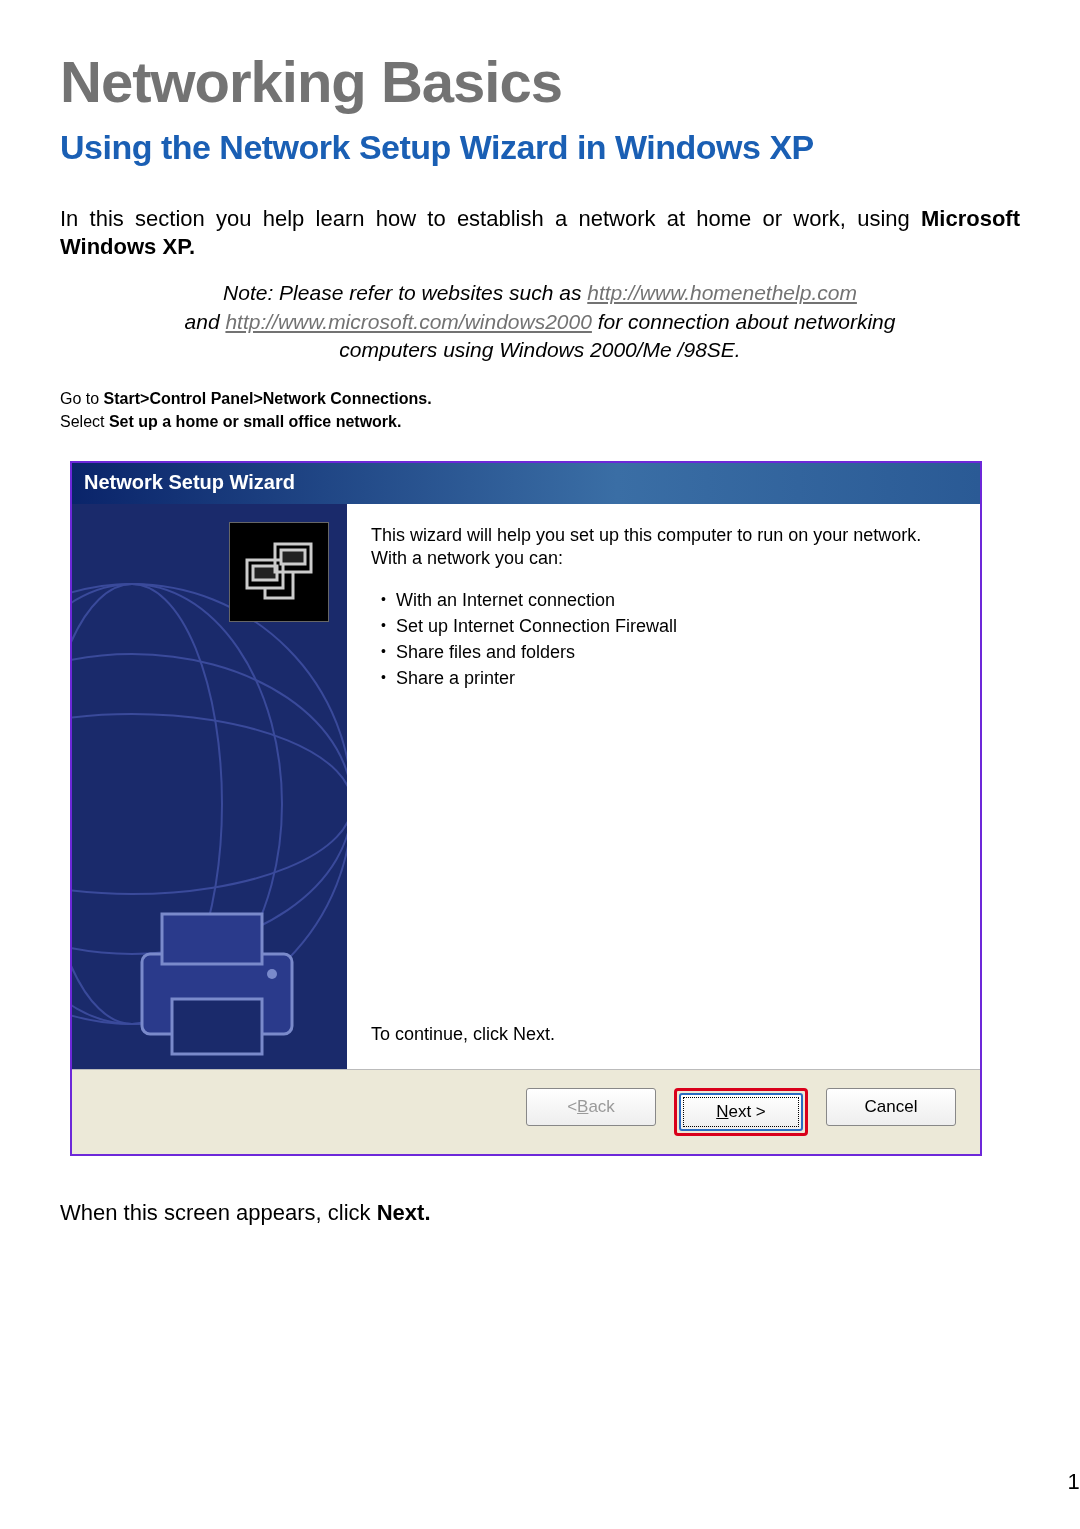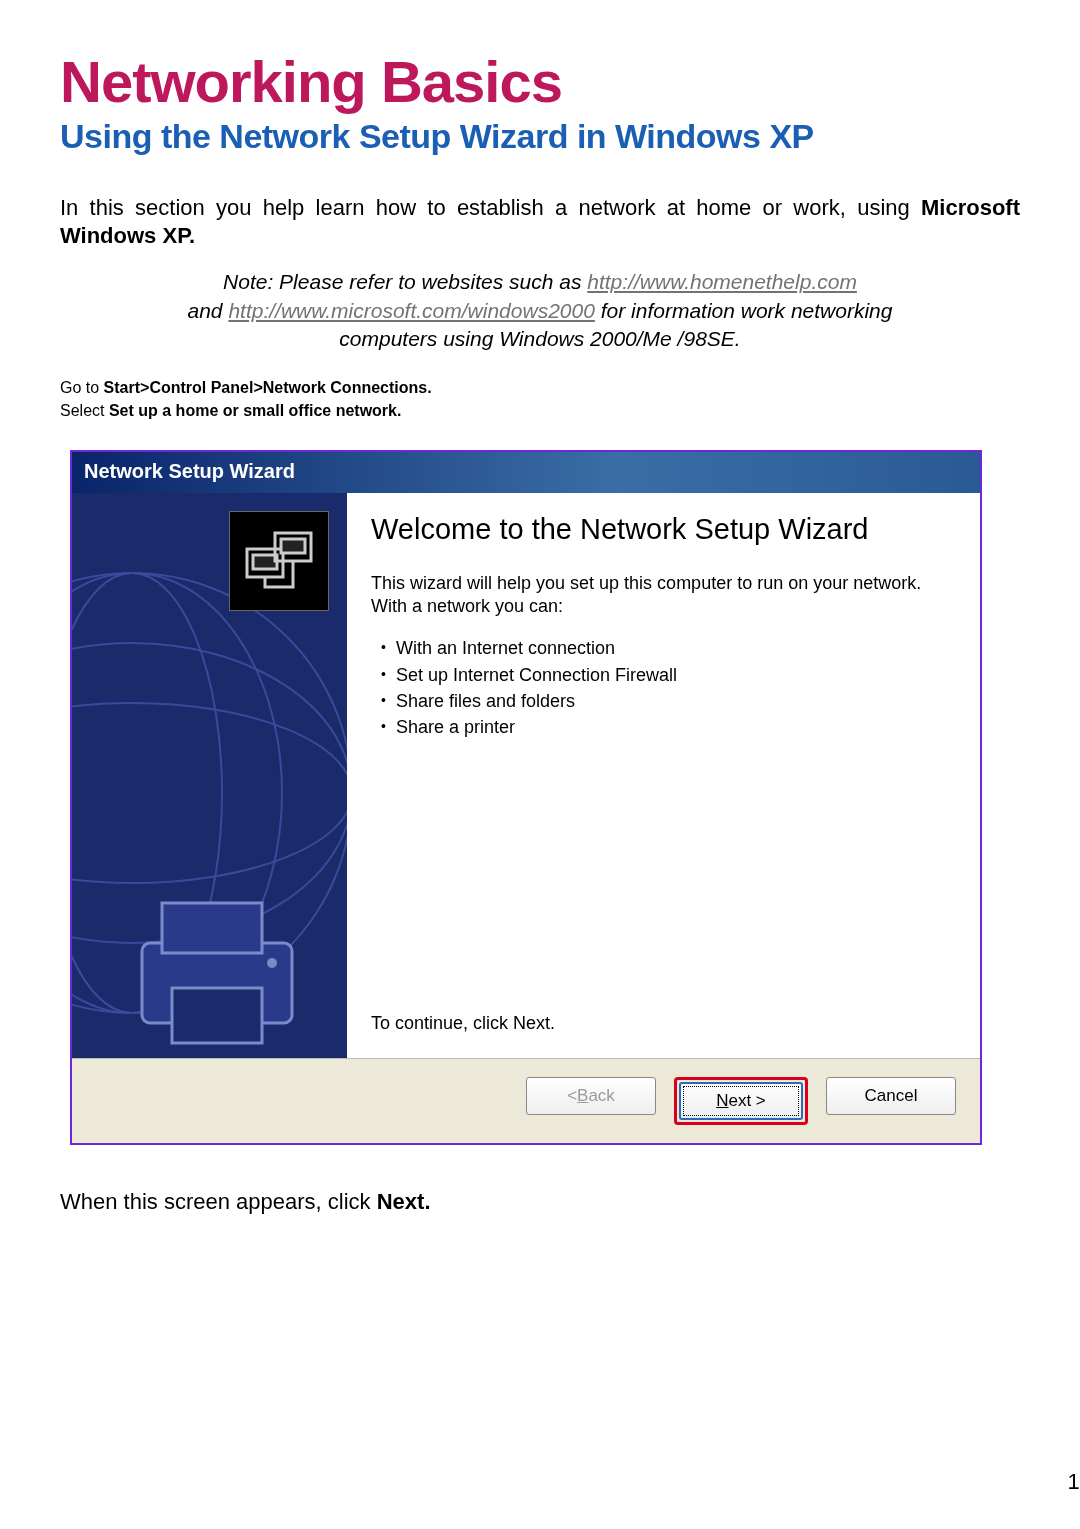--- a/index.html
+++ b/index.html
@@ -8,22 +8,22 @@
     height: 1529px;
     background: #ffffff;
     font-family: Arial, Helvetica, sans-serif;
     color: #000;
     padding: 48px 60px 0 60px;
     position: relative;
   }
   .title {
     font-size: 58px;
     font-weight: bold;
-    color: #be185d;
-    margin-bottom: 2px;
+    color: #737373;
+    margin-bottom: 13px;
     letter-spacing: -1px;
   }
   .subtitle {
     font-size: 34px;
     font-weight: bold;
     color: #1a5fb4;
     margin-bottom: 38px;
     letter-spacing: -0.5px;
   }
   .intro {
@@ -174,21 +174,21 @@
 
 <h1 class="title">Networking Basics</h1>
 <h2 class="subtitle">Using the Network Setup Wizard in Windows XP</h2>
 
 <p class="intro">
   <span>In this section you help learn how to establish a network at home or work, using </span><span class="bold">Microsoft Windows XP.</span>
 </p>
 
 <p class="note">
   <span>Note:  Please refer to websites such as </span><a class="link">http://www.homenethelp.com</a><br>
-  <span>and </span><a class="link">http://www.microsoft.com/windows2000</a><span>  for information work networking</span><br>
+  <span>and </span><a class="link">http://www.microsoft.com/windows2000</a><span>  for connection about networking</span><br>
   <span>computers using Windows 2000/Me /98SE.</span>
 </p>
 
 <p class="instructions">
   <span>Go to </span><span class="bold">Start&gt;Control Panel&gt;Network Connections.</span><br>
   <span>Select </span><span class="bold">Set up a home or small office network.</span>
 </p>
 
 <div class="wizard-frame">
   <div class="wizard-titlebar">Network Setup Wizard</div>
@@ -216,21 +216,20 @@
             <rect x="8" y="28" width="36" height="28"></rect>
             <rect x="14" y="34" width="24" height="14" fill="#222"></rect>
             <rect x="36" y="12" width="36" height="28"></rect>
             <rect x="42" y="18" width="24" height="14" fill="#222"></rect>
             <path d="M26 56 L26 66 L54 66 L54 40"></path>
           </g>
         </svg>
       </div>
     </div>
     <div class="wizard-main">
-      <div class="wizard-heading">Welcome to the Network Setup Wizard</div>
       <div class="wizard-text">This wizard will help you set up this computer to run on your network. With a network you can:</div>
       <div class="wizard-list">
         <div class="bullet-row">With an Internet connection</div>
         <div class="bullet-row">Set up Internet Connection Firewall</div>
         <div class="bullet-row">Share files and folders</div>
         <div class="bullet-row">Share a printer</div>
       </div>
       <div class="wizard-continue">To continue, click Next.</div>
     </div>
   </div>

